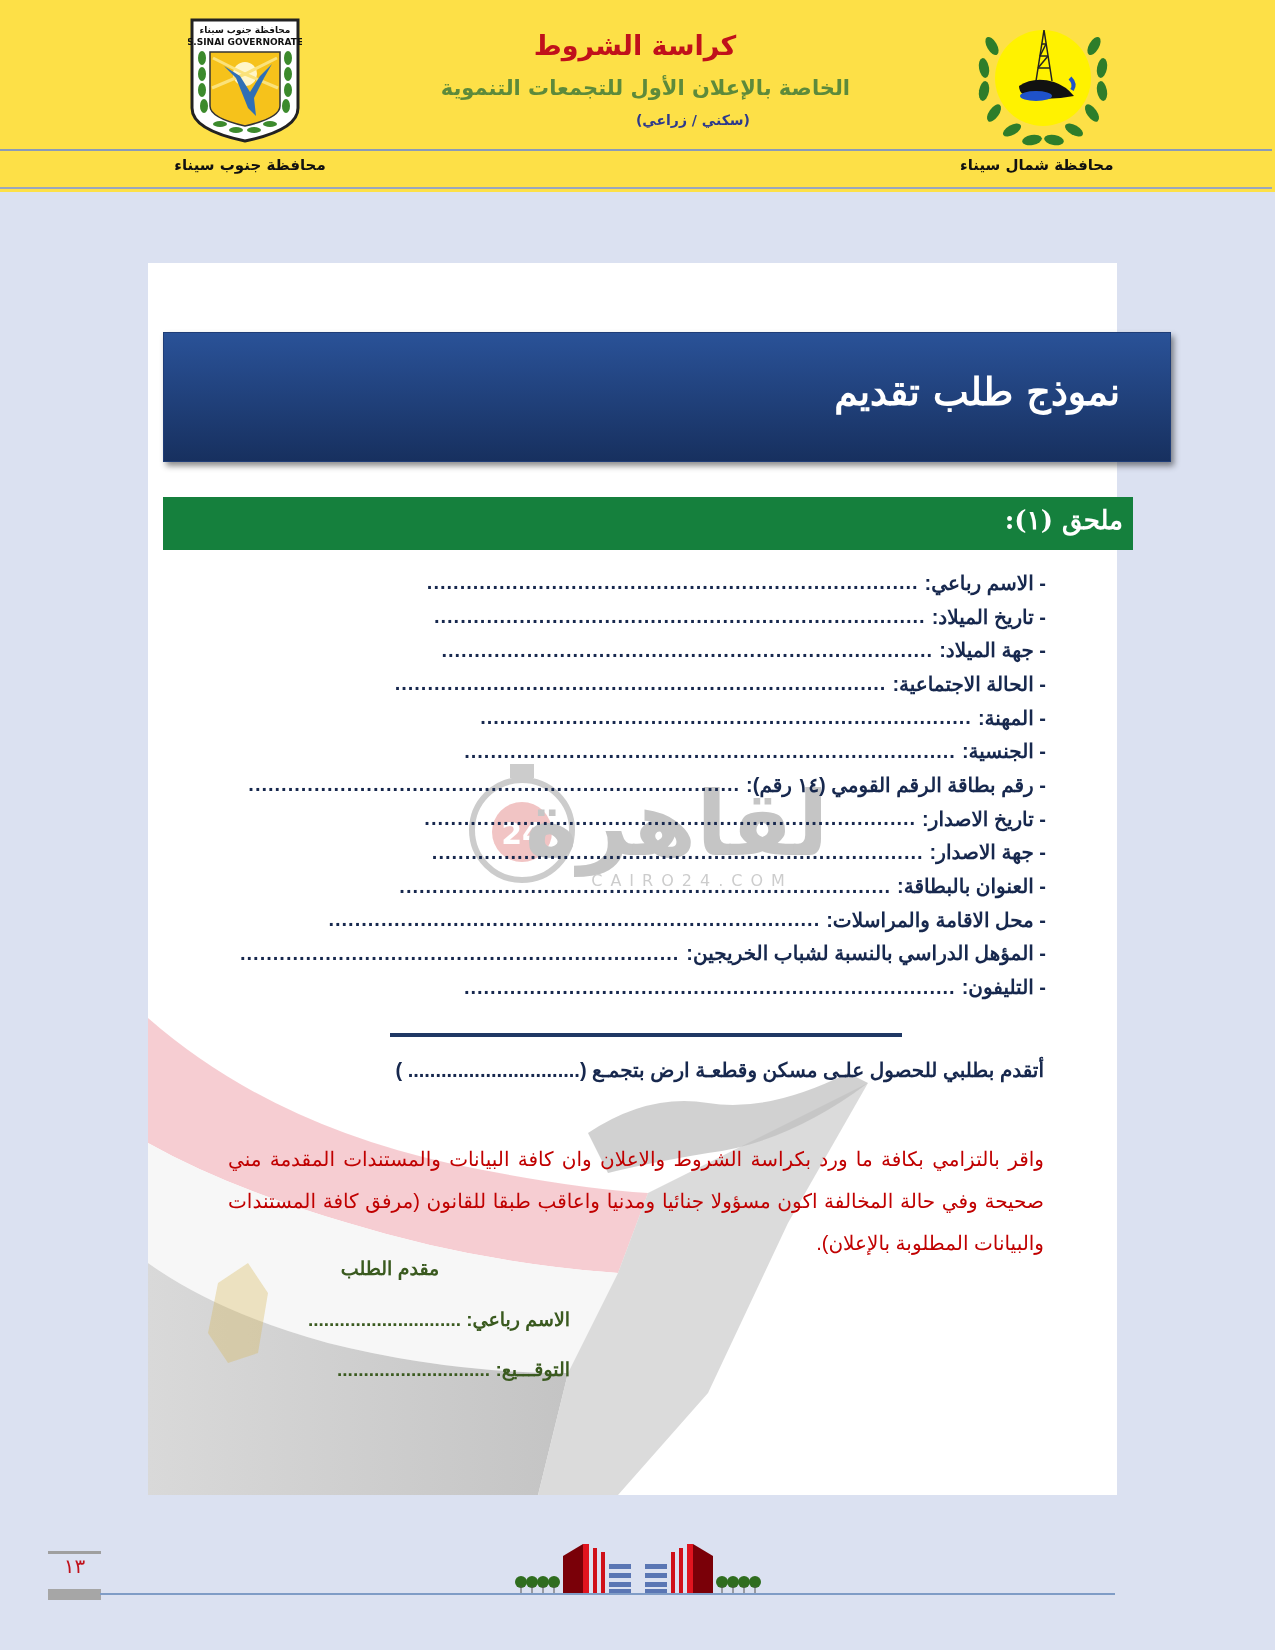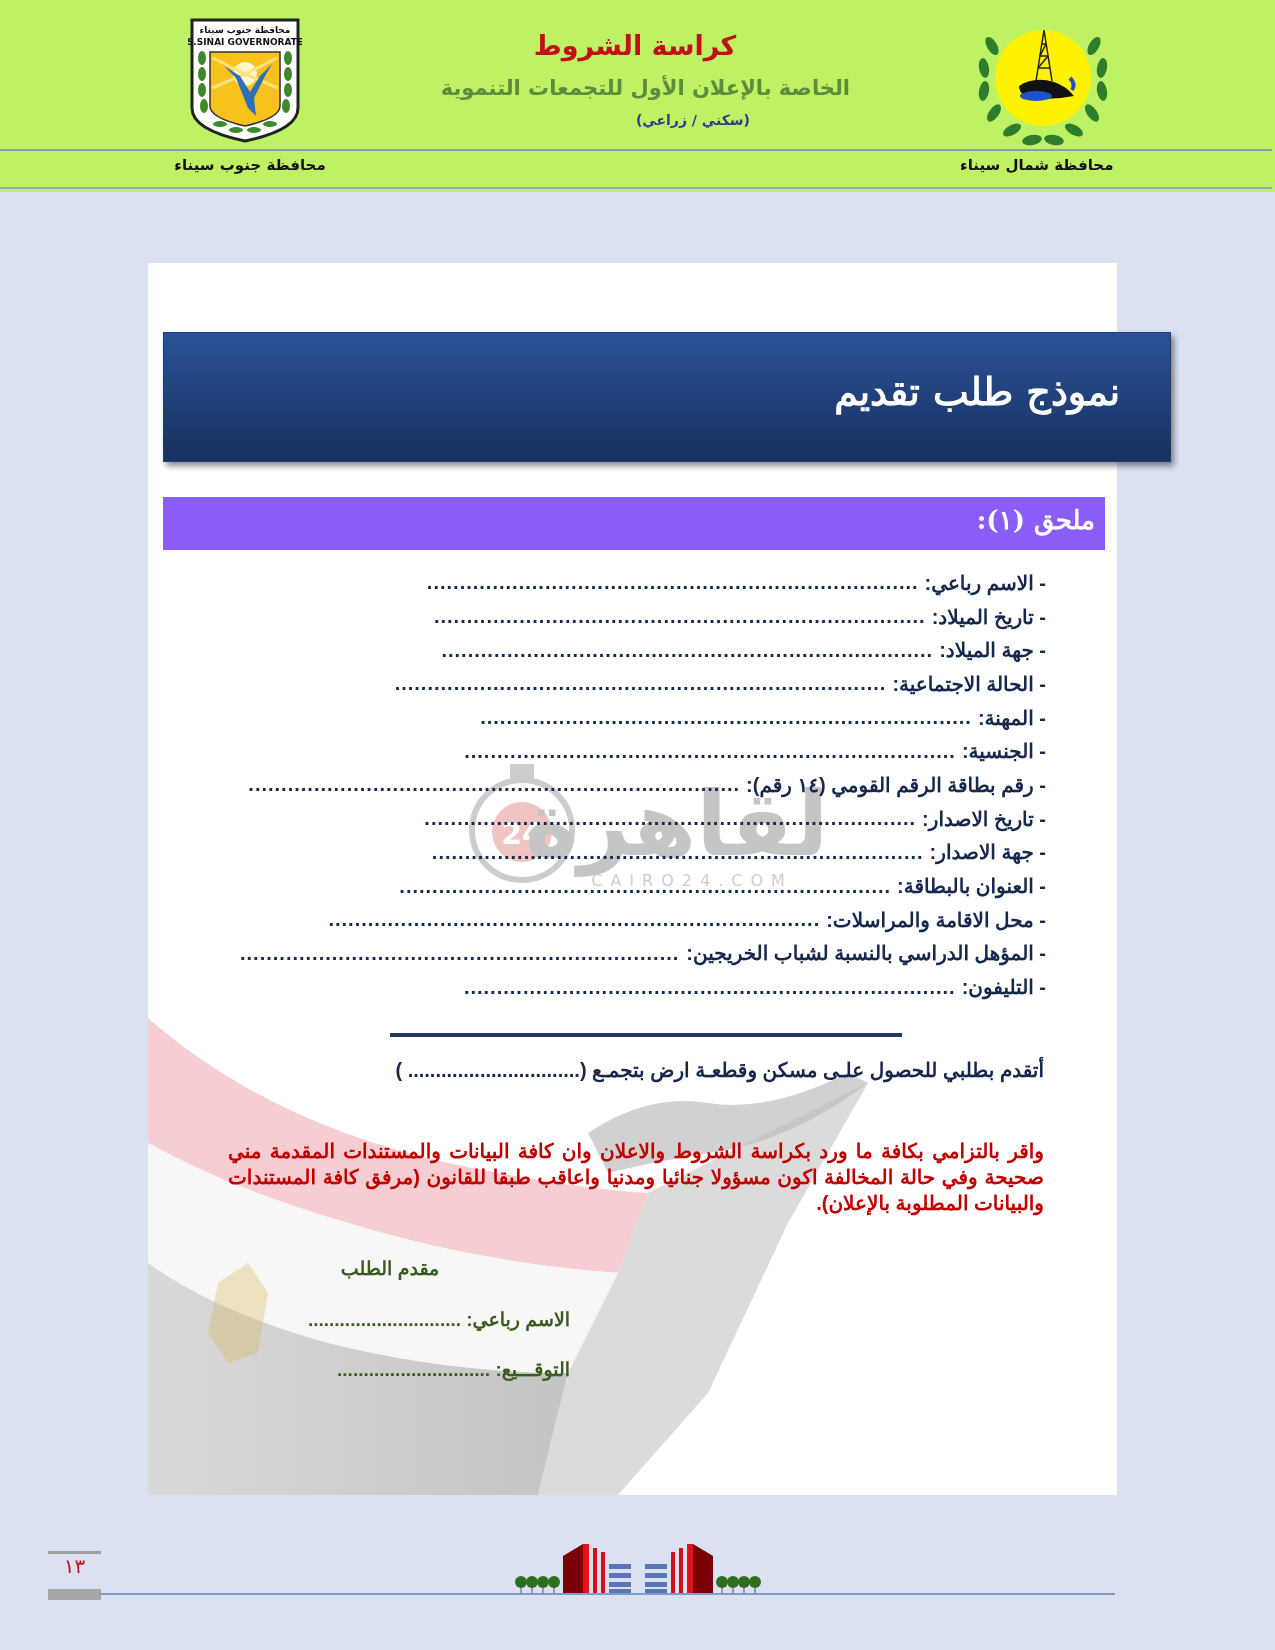--- a/index.html
+++ b/index.html
@@ -2,21 +2,21 @@
 <html><head>
 <meta charset="utf-8">
 <style>
   html, body { margin:0; padding:0; }
   body {
     width:1275px; height:1650px; position:relative; overflow:hidden;
     background:#dbe1f1;
     font-family:"DejaVu Sans", sans-serif;
   }
   .header {
-    position:absolute; left:0; top:0; width:1275px; height:192px; background:#bef264;
+    position:absolute; left:0; top:0; width:1275px; height:192px; background:#fde047;
   }
   .hline1 { position:absolute; left:0; top:149px; width:1272px; height:2px; background:#8a9bb7; }
   .hline2 { position:absolute; left:0; top:187px; width:1272px; height:2px; background:#9aa6bd; }
   .logo-left { position:absolute; left:188px; top:18px; width:114px; height:125px; }
   .logo-right { position:absolute; left:974px; top:16px; width:138px; height:132px; }
   .gov-left { position:absolute; left:150px; top:156px; width:200px; text-align:center; direction:rtl;
     font-family:"DejaVu Sans", sans-serif; font-weight:bold; font-size:15px; color:#111; }
   .gov-right { position:absolute; left:960px; top:156px; width:160px; text-align:left; direction:rtl;
     font-family:"DejaVu Sans", sans-serif; font-weight:bold; font-size:15px; color:#111; }
   .title-main { position:absolute; left:440px; top:30px; width:390px; text-align:center; direction:rtl;
@@ -34,36 +34,36 @@
 
   .banner {
     position:absolute; left:163px; top:332px; width:1006px; height:128px;
     background:linear-gradient(#2a5298, #17305f);
     box-shadow:3px 4px 6px rgba(0,0,0,0.45);
     border:1px solid #1f3d77;
   }
   .banner-title { position:absolute; right:50px; top:36px; direction:rtl;
     font-family:"DejaVu Serif", serif; font-weight:bold; font-size:38px; color:#ffffff; }
 
-  .red-bar { position:absolute; left:163px; top:497px; width:942px; height:53px; background:#8b5cf6; }
+  .red-bar { position:absolute; left:163px; top:497px; width:942px; height:53px; background:#15803d;padding-left:28px; }
   .red-bar-title { position:absolute; right:10px; top:8px; direction:rtl; color:#ffffff;
     font-family:"DejaVu Serif", serif; font-weight:bold; font-size:26px; }
 
   .form { position:absolute; left:240px; top:566px; width:806px; direction:rtl; }
   .form-row { height:33.7px; display:flex; align-items:center; direction:rtl; white-space:nowrap; overflow:hidden;
     font-family:"Liberation Sans", sans-serif; font-weight:bold; font-size:20px; color:#17284e; }
   .form-row .lbl { flex:none; padding-left:6px; }
   .form-row .dots { flex:1; overflow:hidden; letter-spacing:1px; color:#17284e; direction:ltr; text-align:right; }
 
   .divider { position:absolute; left:390px; top:1033px; width:512px; height:4px; background:#1f3864; }
 
   .request { position:absolute; left:262px; top:1055px; width:782px; direction:rtl;
     font-family:"Liberation Sans", sans-serif; font-weight:bold; font-size:20px; color:#17284e; line-height:31px;text-align:right; }
   .pledge { position:absolute; left:228px; top:1138px; width:816px; direction:rtl; text-align:justify;
-    font-family:"Liberation Sans", sans-serif; font-weight:bold; font-size:20px; color:#c00000; line-height:26px; }
+    font-family:"Liberation Sans", sans-serif; font-weight:normal; font-size:20px; color:#c00000; line-height:42px; }
 
   .applicant { position:absolute; left:300px; top:1257px; width:180px; text-align:center; direction:rtl;
     font-family:"Liberation Sans", sans-serif; font-weight:bold; font-size:19px; color:#3a5a1f; }
   .sig-row { position:absolute; left:240px; width:330px; direction:rtl; white-space:nowrap;
     font-family:"Liberation Sans", sans-serif; font-weight:bold; font-size:19px; color:#3a5a1f; }
 
   .watermark { position:absolute; left:462px; top:760px; width:360px; height:130px; opacity:0.5; }
 
   .footer-line { position:absolute; left:100px; top:1593px; width:1015px; height:2px; background:#7f9cc6; }
   .pagenum-top { position:absolute; left:48px; top:1551px; width:53px; height:3px; background:#9f9f9f; }

